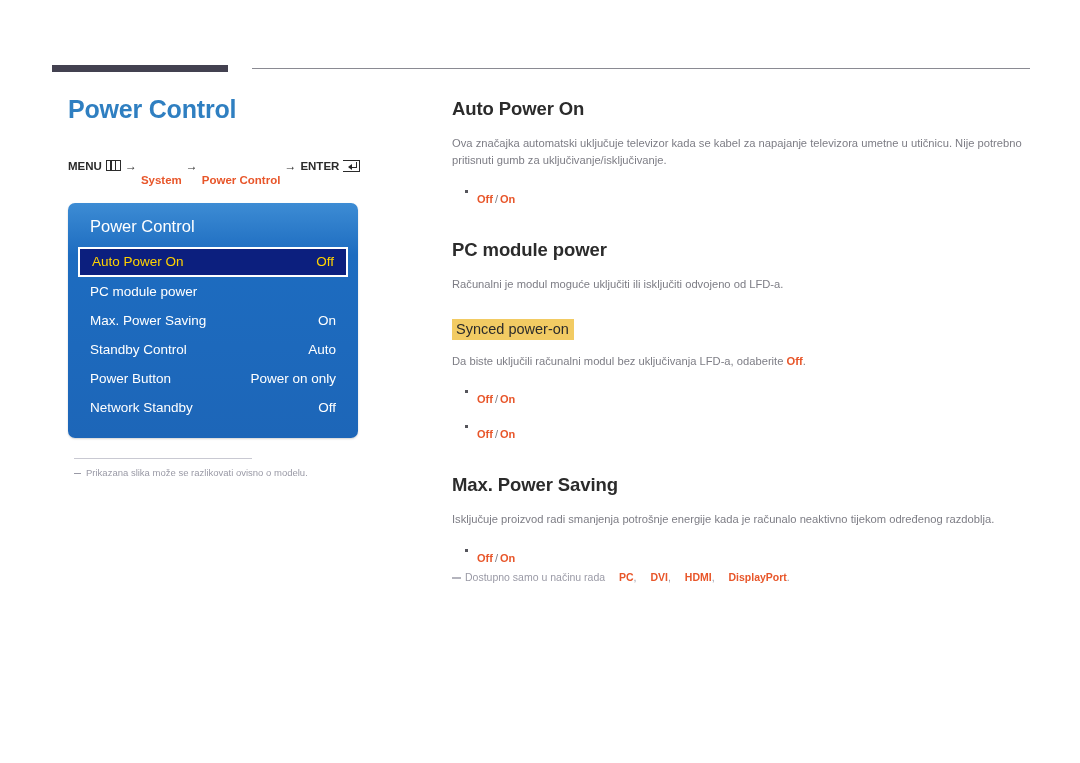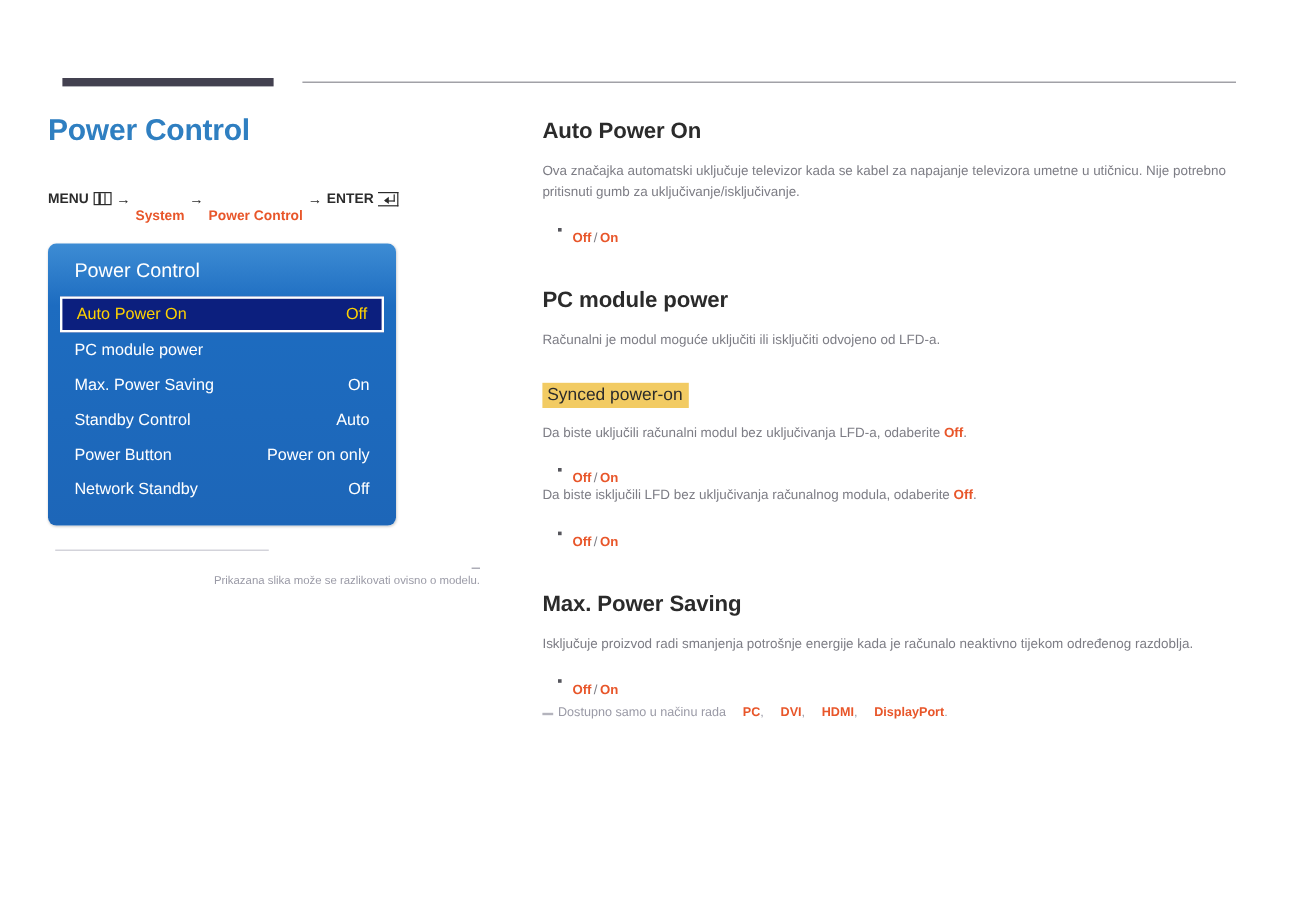--- a/index.html
+++ b/index.html
@@ -30,21 +30,21 @@
     left: 252px;
     top: 68px;
     width: 778px;
     height: 1px;
     background: #8a8a92;
   }
 
   
   .left-col {
     position: absolute;
-    left: 40px;
+    left: 68px;
     top: 96px;
     width: 360px;
   }
   .page-title {
     font-size: 25px;
     font-weight: bold;
     color: #2f7fc1;
     letter-spacing: -0.2px;
     margin: 0 0 22px 0;
     line-height: 1.1;
@@ -154,22 +154,21 @@
     height: 1px;
     background: #c9c9d2;
     margin: 20px 0 8px 6px;
   }
   .img-note {
     font-size: 9.5px;
     color: #9a9aa6;
     margin-left: 6px;
     display: flex;
     gap: 5px;
-    align-items: flex-end;
-    flex-direction: column;
+    align-items: flex-start;
   }
   .img-note .dash {
     display: inline-block;
     width: 7px;
     height: 1px;
     background: #9a9aa6;
     margin-top: 6px;
     flex: none;
   }
 
@@ -317,21 +316,20 @@
 
   <div><span class="hl-head">Synced power-on</span></div>
   <p class="body-text"><span>Da biste uključili računalni modul bez uključivanja LFD-a, odaberite </span><span class="inline-orange">Off</span><span>.</span></p>
   <div class="bullet-line">
     <span class="bullet-dot"></span>
     <span>
       <span class="opt">Off</span><span class="opt-sep">/</span><span class="opt">On</span>
     </span>
   </div>
 
-  <p class="body-text"><span>Da biste isključili LFD bez uključivanja računalnog modula, odaberite </span><span class="inline-orange">Off</span><span>.</span></p>
   <div class="bullet-line">
     <span class="bullet-dot"></span>
     <span>
       <span class="opt">Off</span><span class="opt-sep">/</span><span class="opt">On</span>
     </span>
   </div>
 
   <h2 class="sec-head spaced">Max. Power Saving</h2>
   <p class="body-text">Isključuje proizvod radi smanjenja potrošnje energije kada je računalo neaktivno tijekom određenog razdoblja.</p>
   <div class="bullet-line">

